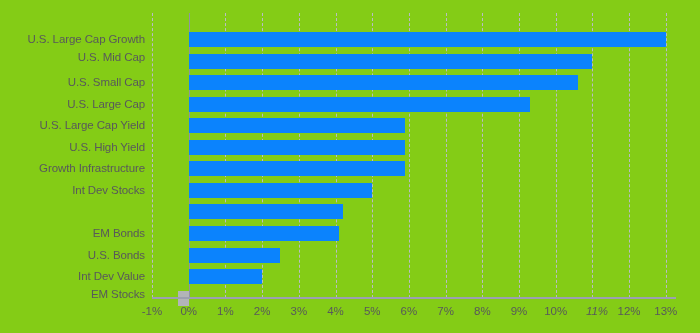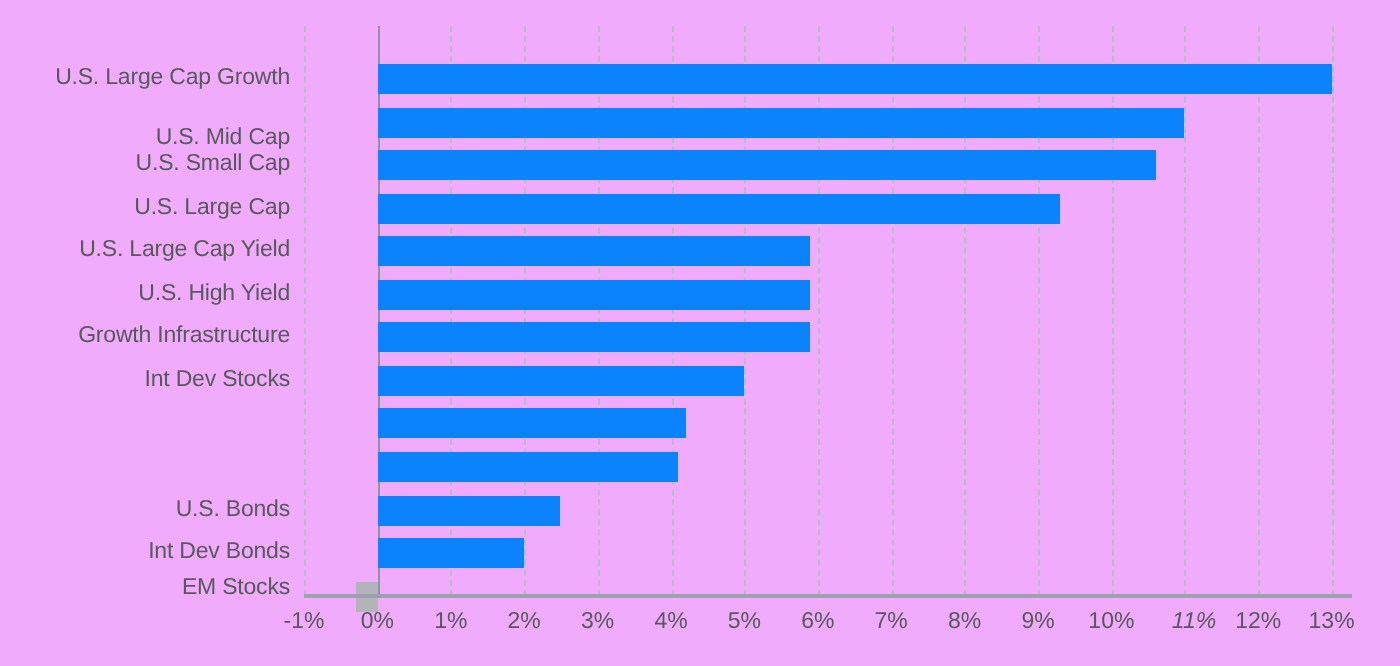--- a/index.html
+++ b/index.html
@@ -8,21 +8,21 @@
     background: #ffffff;
   }
   body {
     font-family: "Liberation Sans", sans-serif;
     -webkit-font-smoothing: antialiased;
   }
   #chart-root {
     position: relative;
     width: 700px;
     height: 333px;
-    background: #f0abfc;
+    background: #84cc16;
     overflow: hidden;
   }
 
   
   #category-axis {
     position: absolute;
     left: 0px;
     top: 13px;
     width: 145px;
     height: 285px;
@@ -94,29 +94,30 @@
     white-space: nowrap;
   }
 </style>
 </head>
 <body>
 
 <div id="chart-root">
 
   <div id="category-axis">
       <div class="cat-label" style="top: 20px;">U.S. Large Cap Growth</div>
-      <div class="cat-label" style="top: 50px;">U.S. Mid Cap</div>
+      <div class="cat-label" style="top: 38px;">U.S. Mid Cap</div>
       <div class="cat-label" style="top: 63.1px; margin-left: 20px;">U.S. Small Cap</div>
       <div class="cat-label" style="top: 84.65px; text-align: right;">U.S. Large Cap</div>
       <div class="cat-label" style="top: 106.2px;">U.S. Large Cap Yield</div>
       <div class="cat-label" style="top: 127.75px;">U.S. High Yield</div>
       <div class="cat-label" style="top: 149.3px;">Growth Infrastructure</div>
       <div class="cat-label" style="top: 170.85px;">Int Dev Stocks</div>
+      <div class="cat-label" style="top: 213.95px;">EM Bonds</div>
       <div class="cat-label" style="top: 235.5px;">U.S. Bonds</div>
-      <div class="cat-label" style="top: 257.05px;">Int Dev Bonds</div>
+      <div class="cat-label" style="top: 257.05px;">Int Dev Value</div>
       <div class="cat-label" style="top: 275px;">EM Stocks</div>
     </div>
 
   <div id="plot-area">
       <div class="gridline" style="left: 0px;"></div>
       <div class="gridline zero" style="left: 36.7px;"></div>
       <div class="gridline" style="left: 73.4px;"></div>
       <div class="gridline" style="left: 110.1px;"></div>
       <div class="gridline" style="left: 146.8px;"></div>
       <div class="gridline" style="left: 183.5px;"></div>

